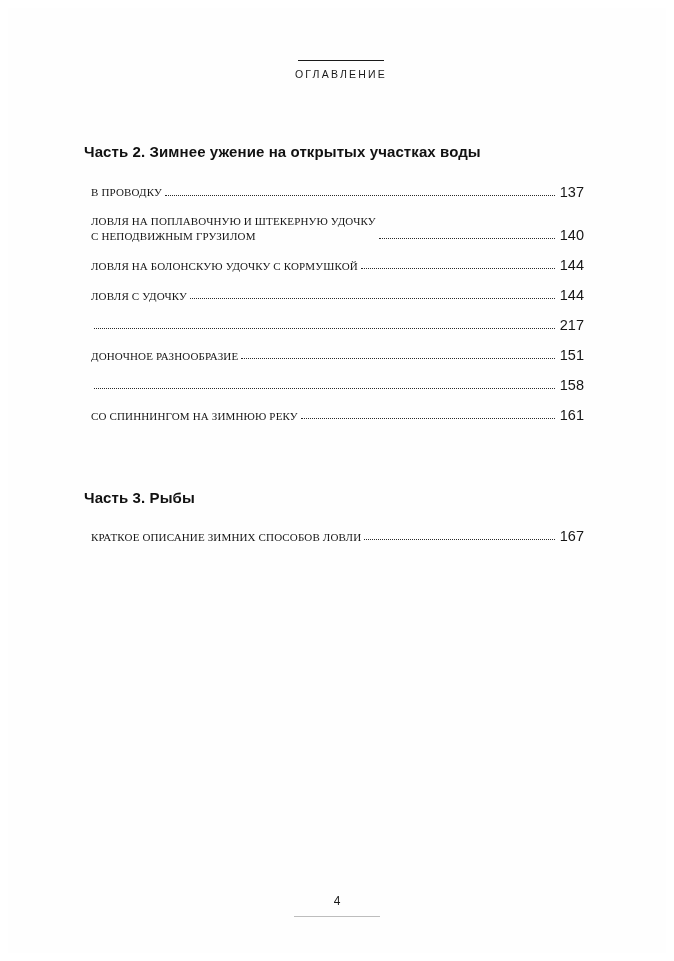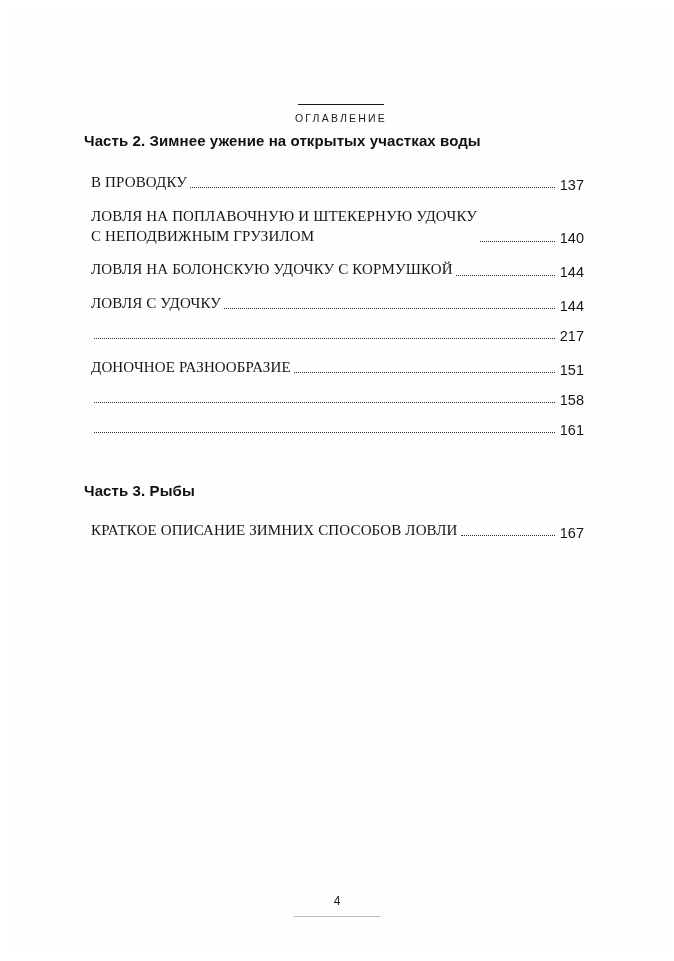--- a/index.html
+++ b/index.html
@@ -28,71 +28,70 @@
     background: #fefefe;
   }
 
   
   .running-head {
     position: absolute;
     top: 52px;
     left: 8px;
     right: 0;
     text-align: center;
-    margin-top: 44px;
   }
   .running-head .rule {
     width: 86px;
     height: 1px;
     background: #1a1a1a;
     margin: 0 auto 7px auto;
   }
   .running-head .label {
     font-family: "Liberation Sans", sans-serif;
     font-size: 10.5px;
     letter-spacing: 2.2px;
     color: #1a1a1a;
     font-weight: 400;
   }
 
   
   .content {
     position: absolute;
     left: 76px;
-    top: 124px;
+    top: 135px;
     width: 500px;
   }
 
   .part-title {
     font-family: "Liberation Sans", sans-serif;
     font-weight: bold;
     font-size: 15px;
     color: #111;
     letter-spacing: 0.1px;
     margin: 0 0 24px 0;
   }
   .part-title.second {
-    margin-top: 44px;
+    margin-top: 66px;
     margin-bottom: 22px;
   }
 
   .toc-list {
     list-style: none;
     margin: 0;
     padding: 0;
   }
   .toc-item {
     display: flex;
     align-items: flex-end;
     margin-bottom: 14px;
     padding-left: 7px;
   }
   .toc-item .title {
     font-family: "Liberation Serif", serif;
-    font-size: 15px;
+    font-size: 11px;
     line-height: 1.32;
     color: #161616;
     letter-spacing: 0.15px;
     white-space: pre-line;
     flex: 0 1 auto;
   }
   .toc-item .leader {
     flex: 1 1 auto;
     border-bottom: 1.5px dotted #2a2a2a;
     margin: 0 5px 4.5px 3px;
@@ -176,20 +175,21 @@
         <li class="toc-item">
           <span class="title">ДОНОЧНОЕ РАЗНООБРАЗИЕ</span>
           <span class="leader"></span>
           <span class="page-num">151</span>
         </li>
         <li class="toc-item">
           <span class="leader"></span>
           <span class="page-num">158</span>
         </li>
         <li class="toc-item">
+          <span class="title">СО СПИННИНГОМ НА ЗИМНЮЮ РЕКУ</span>
           <span class="leader"></span>
           <span class="page-num">161</span>
         </li>
       </ul>
 
       <h2 class="part-title second">Часть 3. Рыбы</h2>
 
       <ul class="toc-list">
         <li class="toc-item">
           <span class="title">КРАТКОЕ ОПИСАНИЕ ЗИМНИХ СПОСОБОВ ЛОВЛИ</span>

